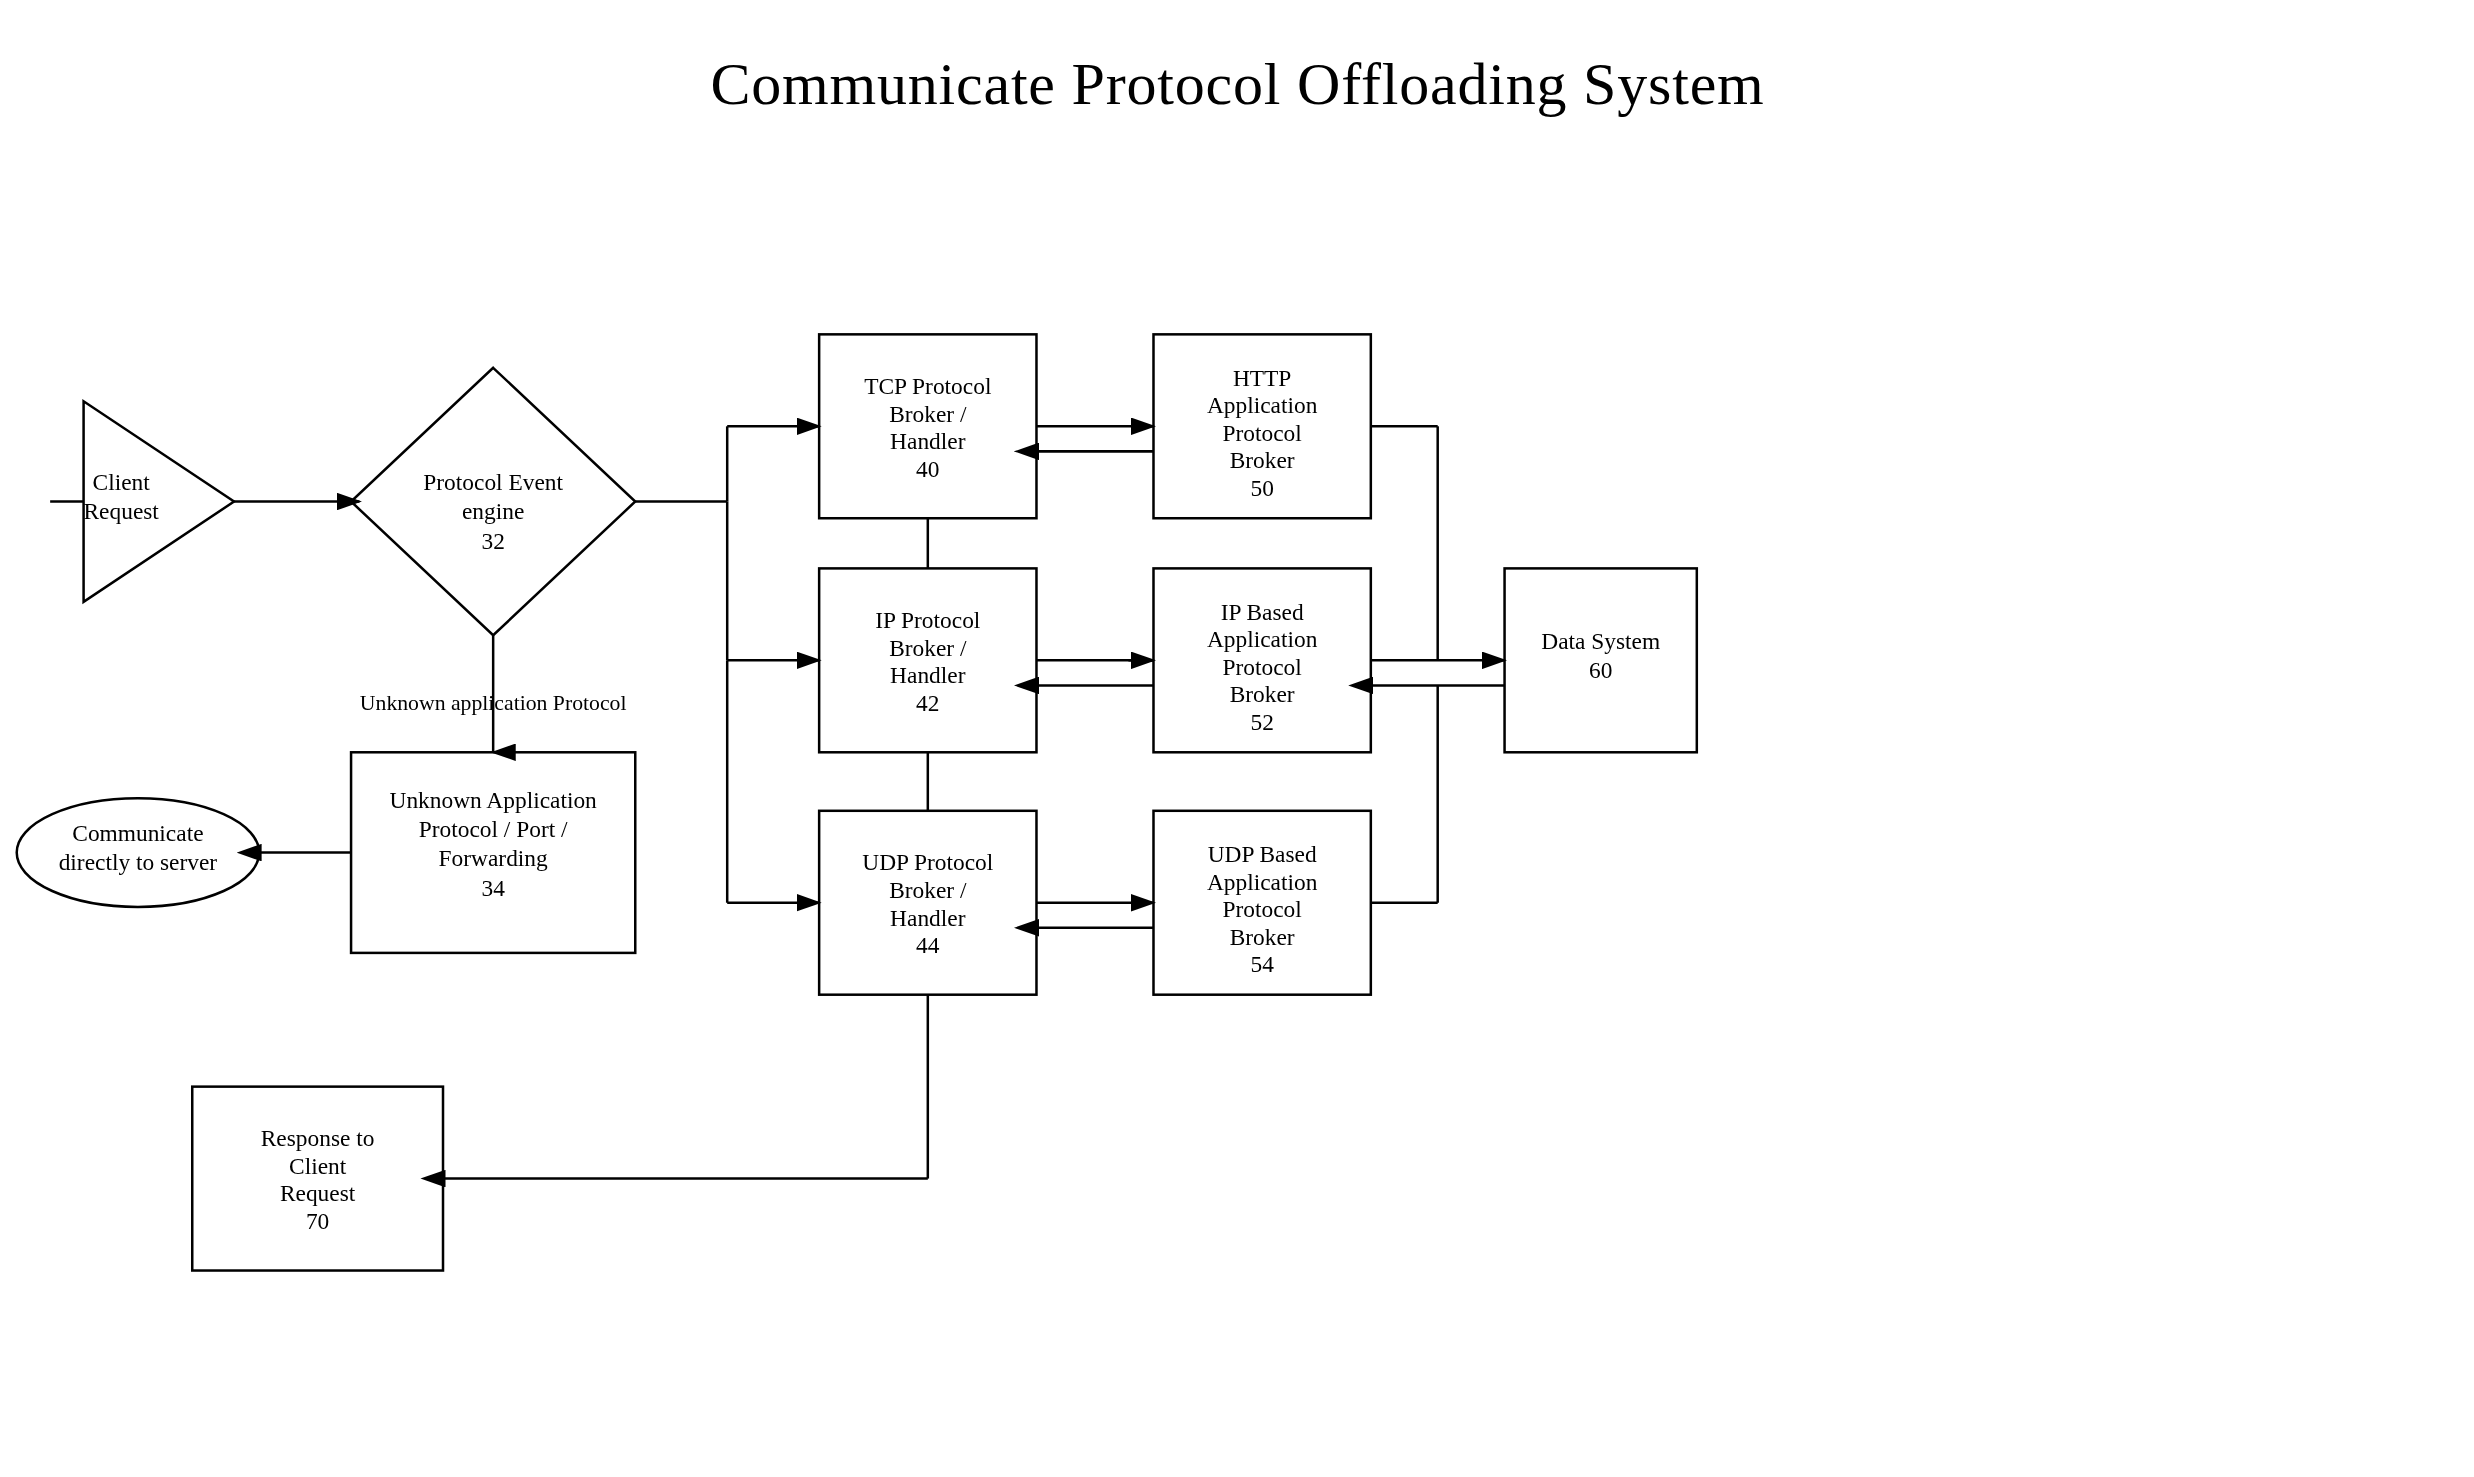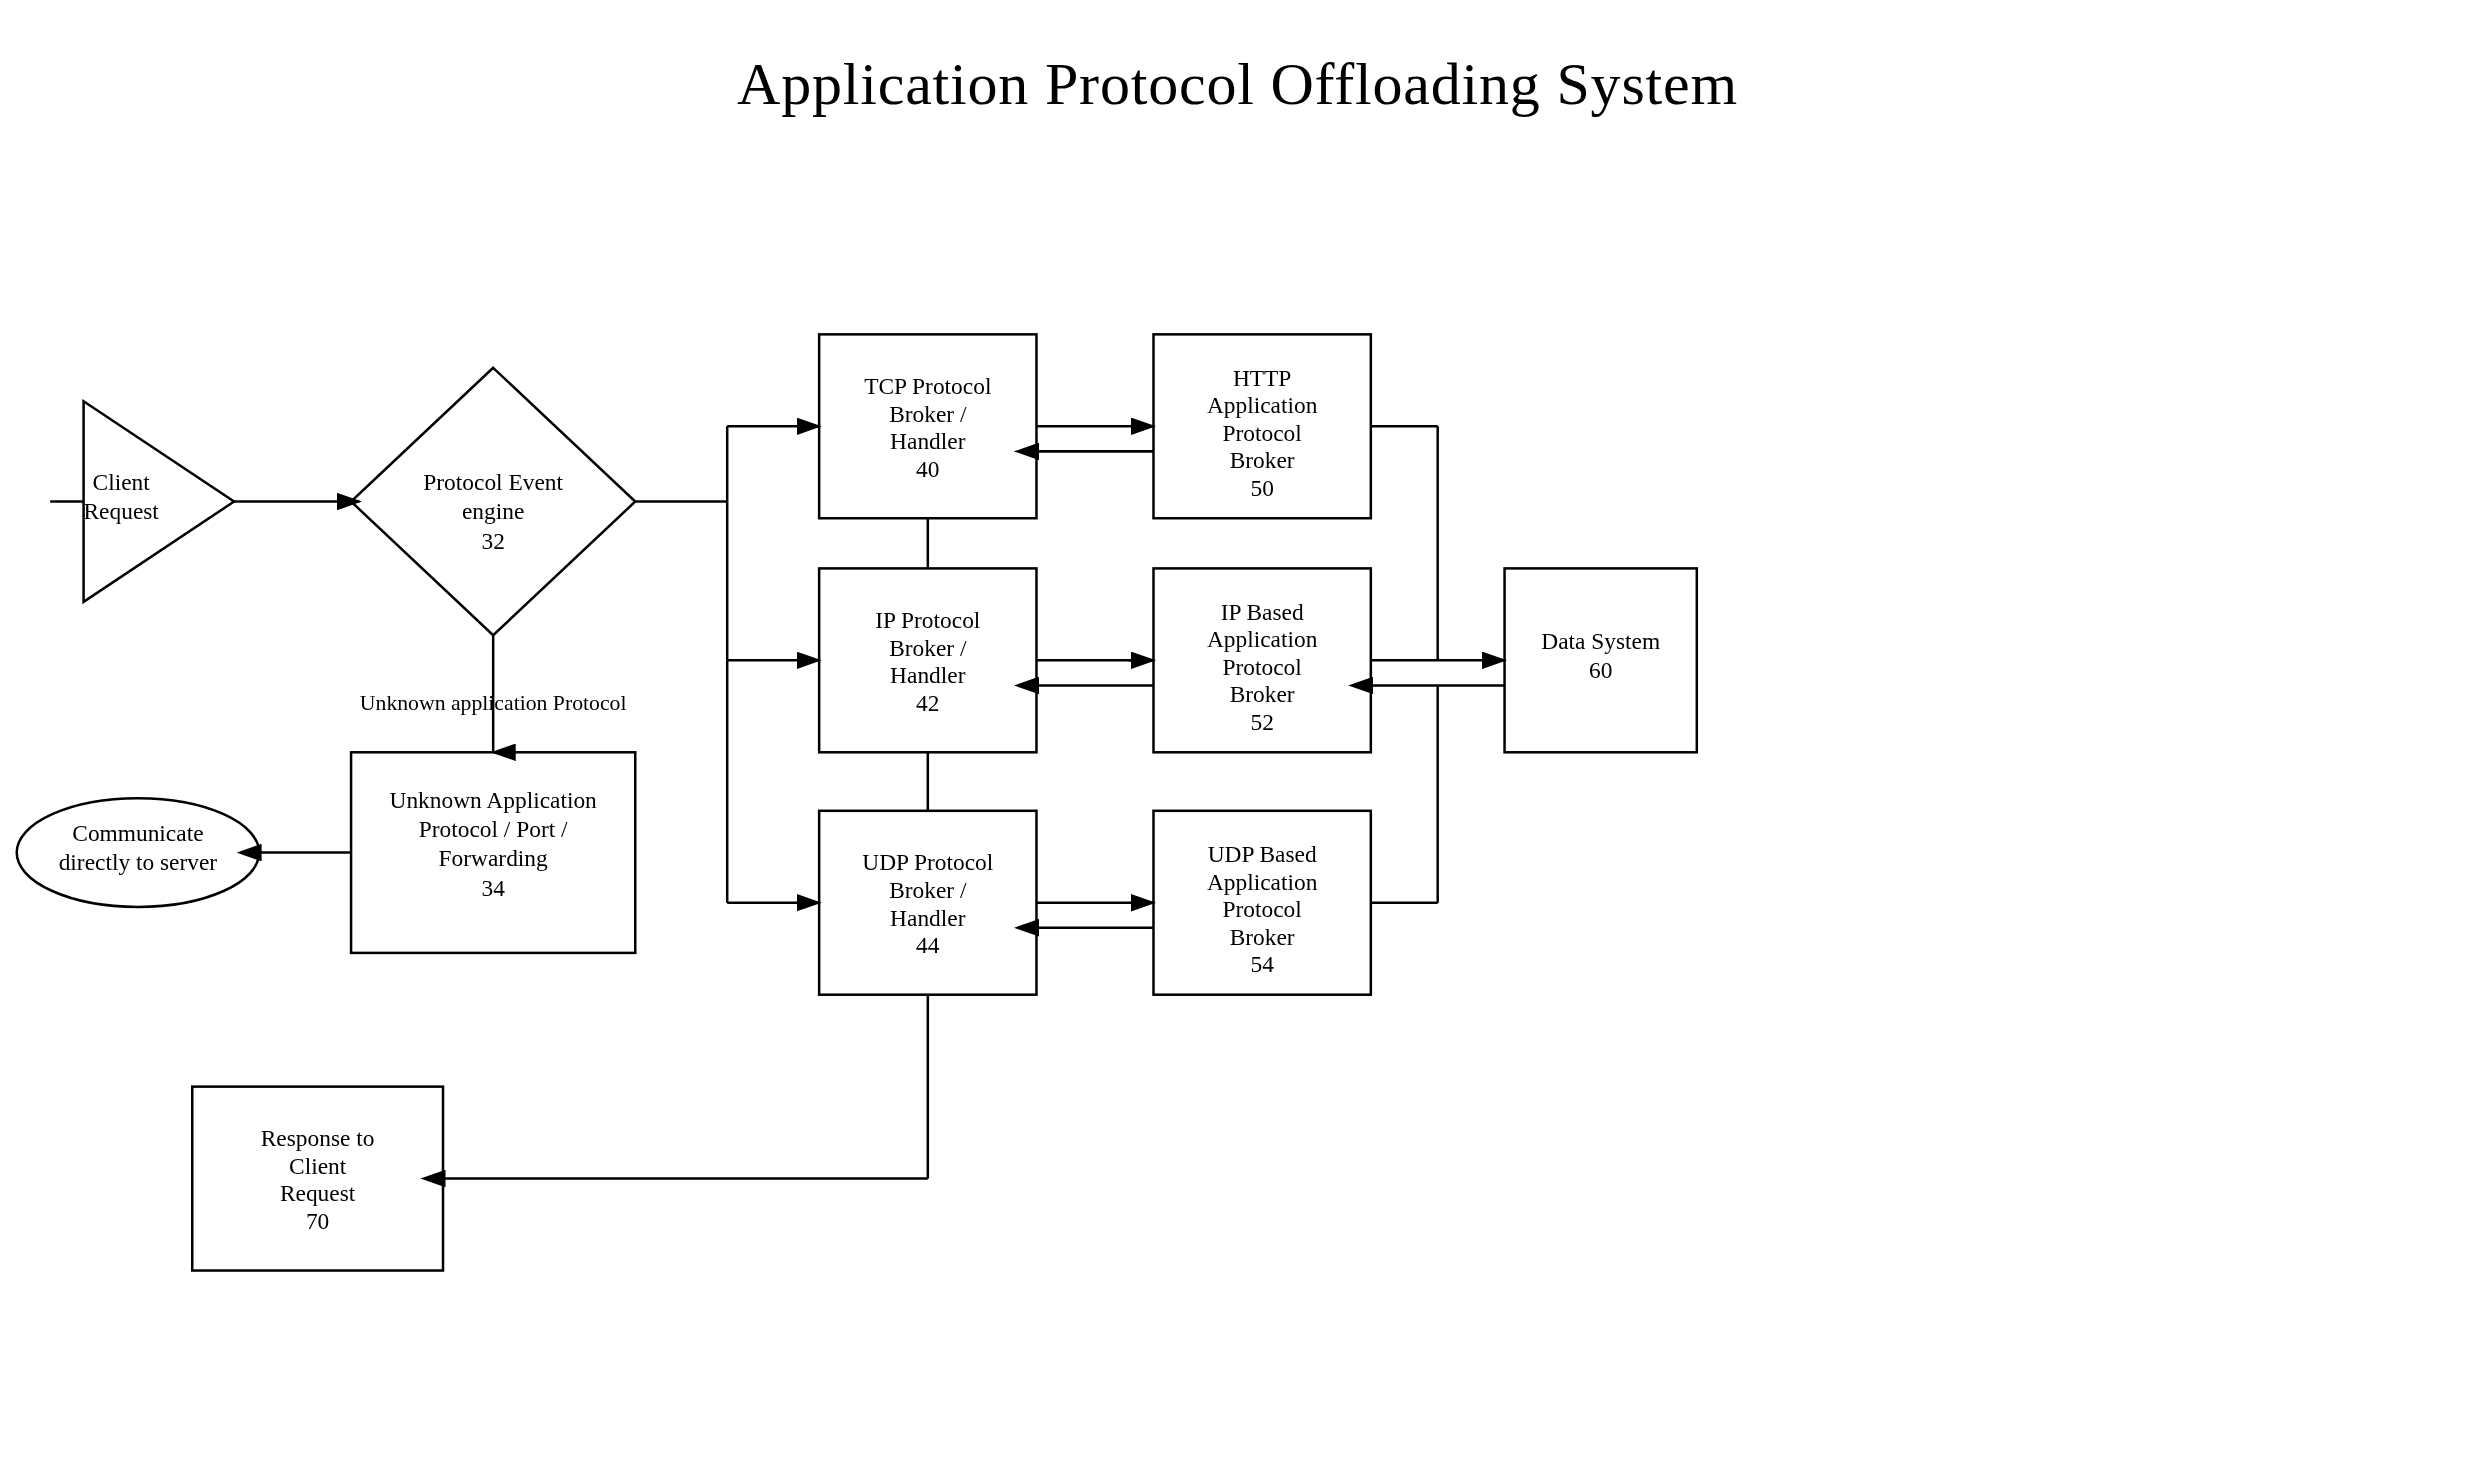--- a/index.html
+++ b/index.html
@@ -46,21 +46,21 @@
       text-anchor: middle;
     }
 
     .arrowhead {
       fill: #000;
     }
   </style>
 </head>
 <body>
 
-<h1 class="page-title">Application Protocol Offloading System</h1>
+<h1 class="page-title">Communicate Protocol Offloading System</h1>
 
 <div class="diagram-container">
   <svg class="diagram" viewBox="0 0 2961 1568" xmlns="http://www.w3.org/2000/svg">
     <defs>
       <marker id="arrowhead-right" markerWidth="10" markerHeight="7" refX="10" refY="3.5" orient="auto">
         <polygon points="0 0, 10 3.5, 0 7" class="arrowhead"></polygon>
       </marker>
       <marker id="arrowhead-left" markerWidth="10" markerHeight="7" refX="0" refY="3.5" orient="auto">
         <polygon points="10 0, 0 3.5, 10 7" class="arrowhead"></polygon>
       </marker>

